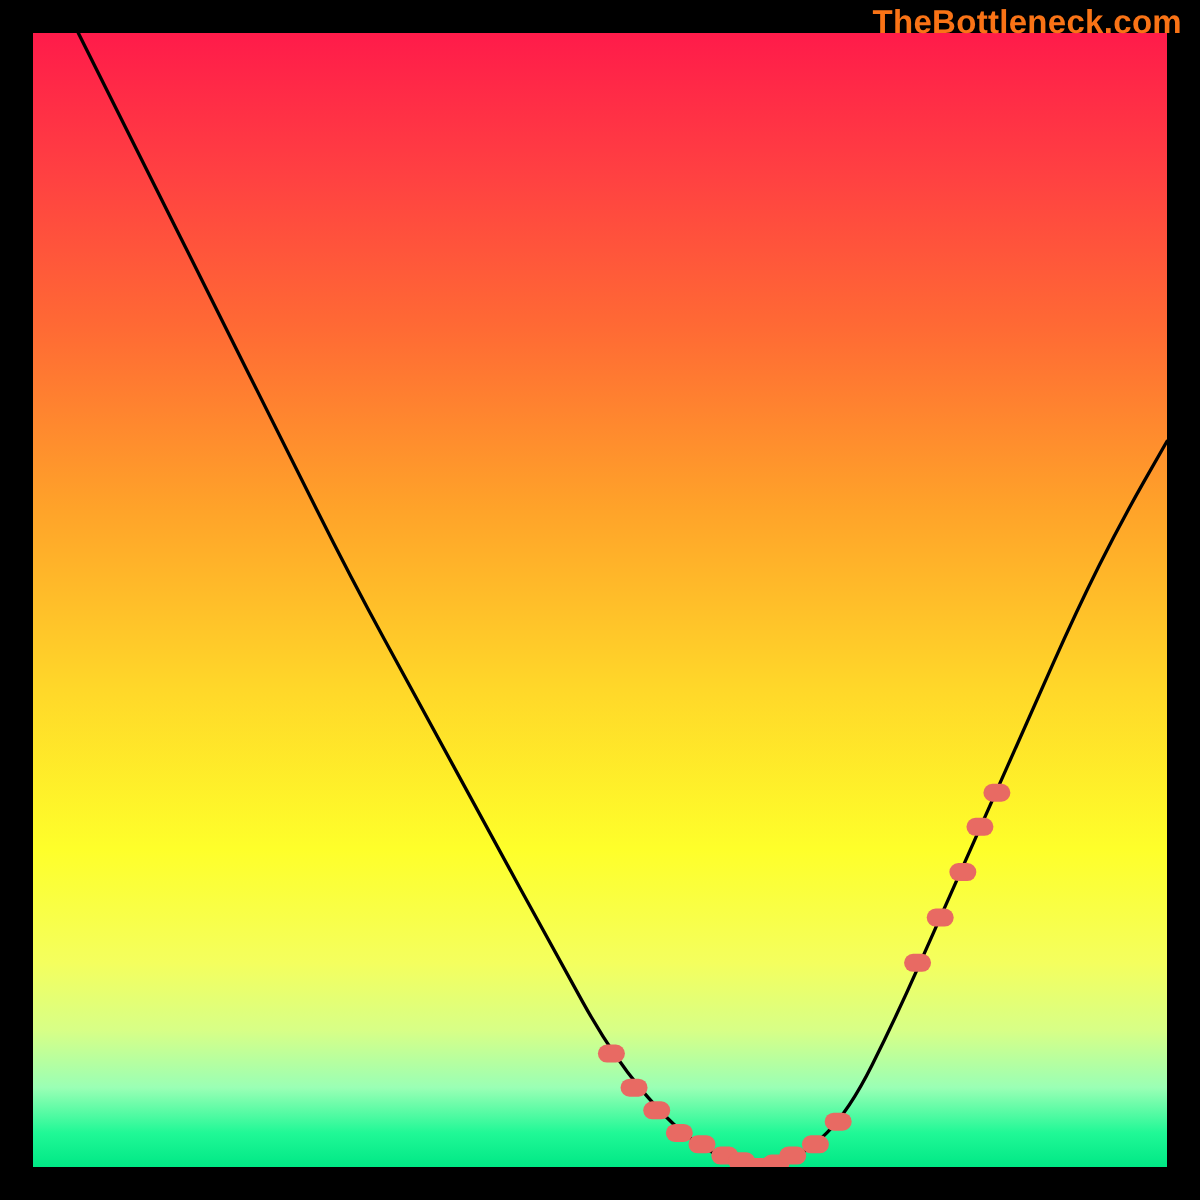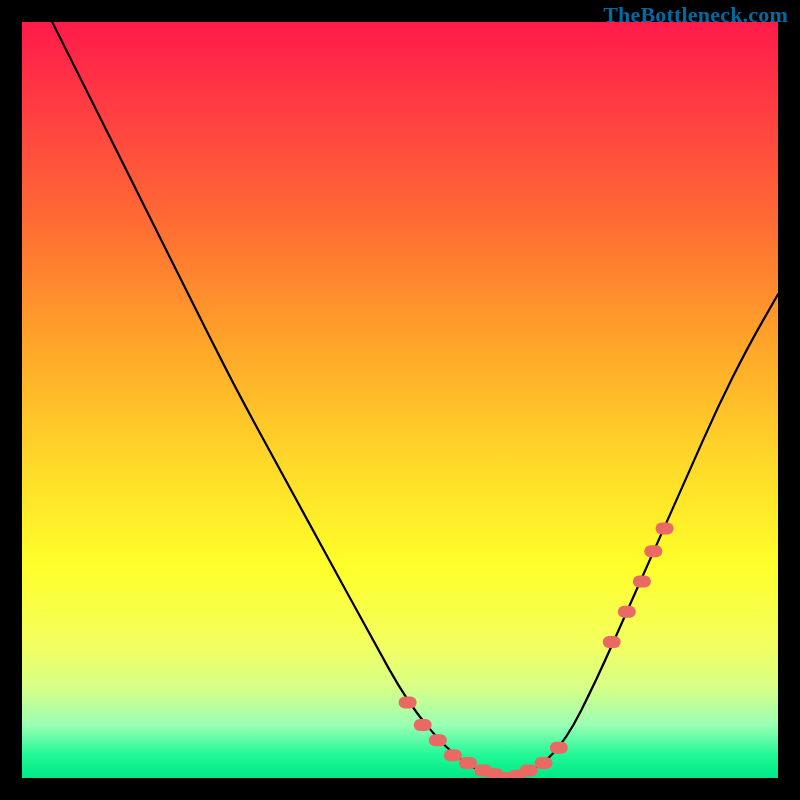--- a/index.html
+++ b/index.html
@@ -34,24 +34,24 @@
       #f4ff5e 82%,
       #d7ff87 88%,
       #9affb5 93%,
       #20f896 97%,
       #00e885 100%);
   }
   .watermark {
     position: absolute;
     top: 2px;
     right: 12px;
-    font-family: Liberation Serif, serif;
+    font-family: Liberation Sans, sans-serif;
     font-size: 22px;
     font-weight: 600;
-    color: #0369a1;
+    color: #f97316;
     letter-spacing: 0.2px;
   }
   svg.curve {
     position: absolute;
     left: 0;
     top: 0;
   }
   .marker {
     fill: #e86a63;
     stroke: none;

